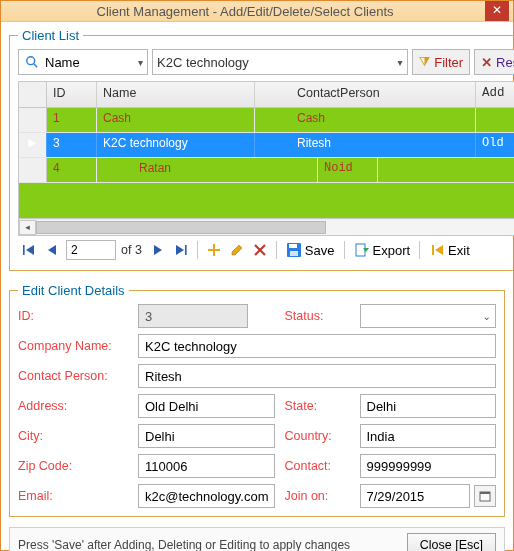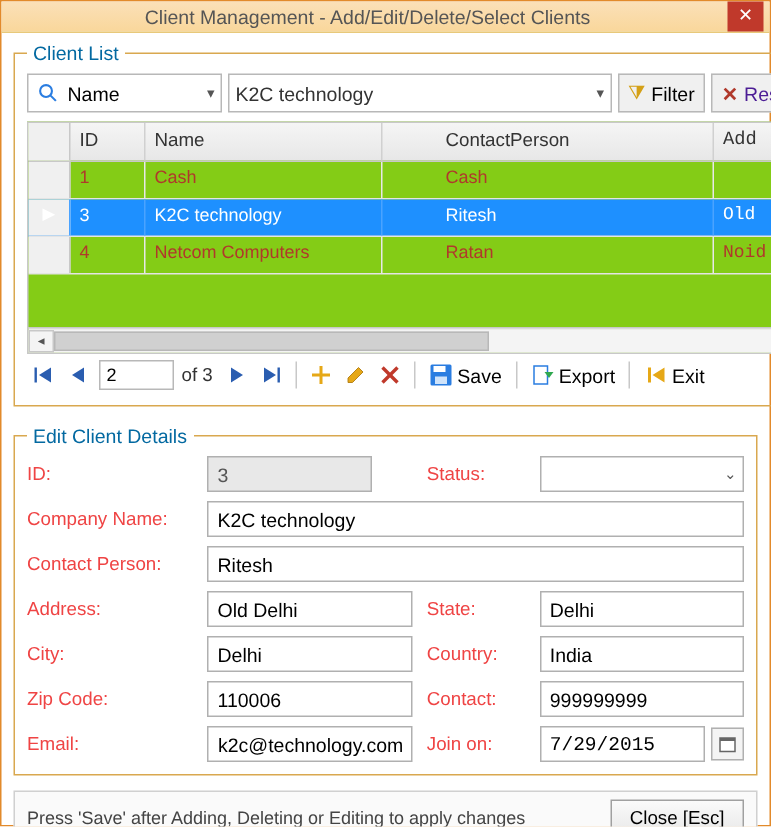--- a/index.html
+++ b/index.html
@@ -11,21 +11,21 @@
 fieldset { border: 1px solid #d9a84f; margin: 6px 8px; padding: 6px 8px 8px; position: relative; }
 legend { color: #0369a1; font-size: 13px; padding: 0 4px; }
 .filterrow { display: flex; gap: 4px; align-items: center; margin-bottom: 6px; }
 .combo, .search-input { border: 1px solid #b8b8b8; background: #fff; height: 26px; display: flex; align-items: center; font-size: 13px; }
 .combo { padding: 0 4px; position: relative; }
 .combo .chev { margin-left: auto; font-size: 10px; color: #555; }
 .search-input { flex: 1; padding: 0 4px; color: #333; }
 .icon-search { width: 18px; height: 18px; margin-right: 4px; display: inline-flex; align-items: center; justify-content: center; color: #2a7de1; }
 .btn { height: 26px; border: 1px solid #b8b8b8; background: #f0f0f0; padding: 0 6px; display: inline-flex; align-items: center; gap: 4px; font-size: 13px; cursor: pointer; }
 .btn.reset span.txt { color: #4c1d95; }
-.btn.filter span.txt { color: #000000; }
+.btn.filter span.txt { color: #b91c1c; }
 .grid { border: 1px solid #c8c8c8; background: #84cc16; }
 .grid-head { display: flex; background: linear-gradient(#f5f5f5,#e7e7e7); height: 26px; border-bottom: 1px solid #c8c8c8; }
 .gh { border-right: 1px solid #d0d0d0; padding: 4px 6px; font-size: 12.5px; color: #333; overflow: hidden; white-space: nowrap; }
 .grid-row { display: flex; height: 25px; border-bottom: 1px solid #e4e4e4; }
 .gc { border-right: 1px solid #e8e8e8; padding: 3px 6px; color: #b0392b; overflow: hidden; white-space: nowrap; }
 .grid-row.sel { background: #1e90ff; }
 .grid-row.sel .gc { color: #fff; border-right-color: #4aa3ff; }
 .rowhdr { width: 28px; background: #f0f0f0; border-right: 1px solid #c8c8c8; text-align: center; font-size: 11px; color: #333; }
 .grid-row.sel .rowhdr { background: #f0f0f0; }
 .col-id { width: 50px; }
@@ -45,21 +45,21 @@
 .sep { width: 1px; height: 18px; background: #c8c8c8; margin: 0 2px; }
 .tool { display: inline-flex; align-items: center; gap: 3px; cursor: pointer; font-size: 13px; padding: 0 2px; }
 .form-grid { display: grid; grid-template-columns: 110px 1fr 65px 1fr; gap: 6px 10px; align-items: center; }
 .form-grid .lbl { color: #ef4444; font-size: 12.5px; }
 .form-grid .inp { border: 1px solid #b0b0b0; background: #fff; height: 24px; padding: 0 6px; font-size: 13px; width: 100%; }
 .form-grid .inp.disabled { background: #e8e8e8; color: #555; }
 .form-grid .wide { grid-column: 2 / 5; }
 .status-combo { border: 1px solid #b0b0b0; background: #fff; height: 24px; display: flex; align-items: center; padding: 0 4px; }
 .status-combo .chev { margin-left: auto; font-size: 10px; color: #555; }
 .date-field { display: flex; align-items: center; gap: 4px; }
-.date-field .inp { flex: 1; font-family: Liberation Mono, monospace; }
+.date-field .inp { flex: 1; }
 .cal-btn { width: 22px; height: 22px; border: 1px solid #b0b0b0; background: #f4f4f4; font-size: 11px; cursor: pointer; display: inline-flex; align-items: center; justify-content: center; }
 .footer { margin: 4px 8px 8px; display: flex; align-items: center; border: 1px solid #d0d0d0; background: #fafafa; padding: 5px 8px; }
 .footer .hint { font-size: 12px; color: #444; flex: 1; }
 .closebtn { border: 1px solid #a0a0a0; background: linear-gradient(#fafafa,#e8e8e8); height: 24px; padding: 0 12px; font-size: 12.5px; cursor: pointer; }
 .ico-funnel { color: #d4a017; font-size: 13px; }
 .ico-x { color: #b0392b; font-weight: bold; }
 </style>
 </head>
 <body>
 
@@ -116,21 +116,20 @@
       <div class="grid-row sel">
         <div class="gc rowhdr">▶</div>
         <div class="gc col-id">3</div>
         <div class="gc col-name">K2C technology</div>
         <div class="gc col-contact">Ritesh</div>
         <div class="gc col-addr">Old </div>
       </div>
       <div class="grid-row">
         <div class="gc rowhdr"></div>
         <div class="gc col-id">4</div>
-        <div class="gc col-name">Netcom Computers</div>
         <div class="gc col-contact">Ratan</div>
         <div class="gc col-addr">Noid</div>
       </div>
       <div class="grid-empty"></div>
       <div class="grid-scroll">
         <div class="arrow">◂</div>
         <div class="track">
             <div class="thumb"></div>
           </div>
         <div class="arrow">▸</div>

